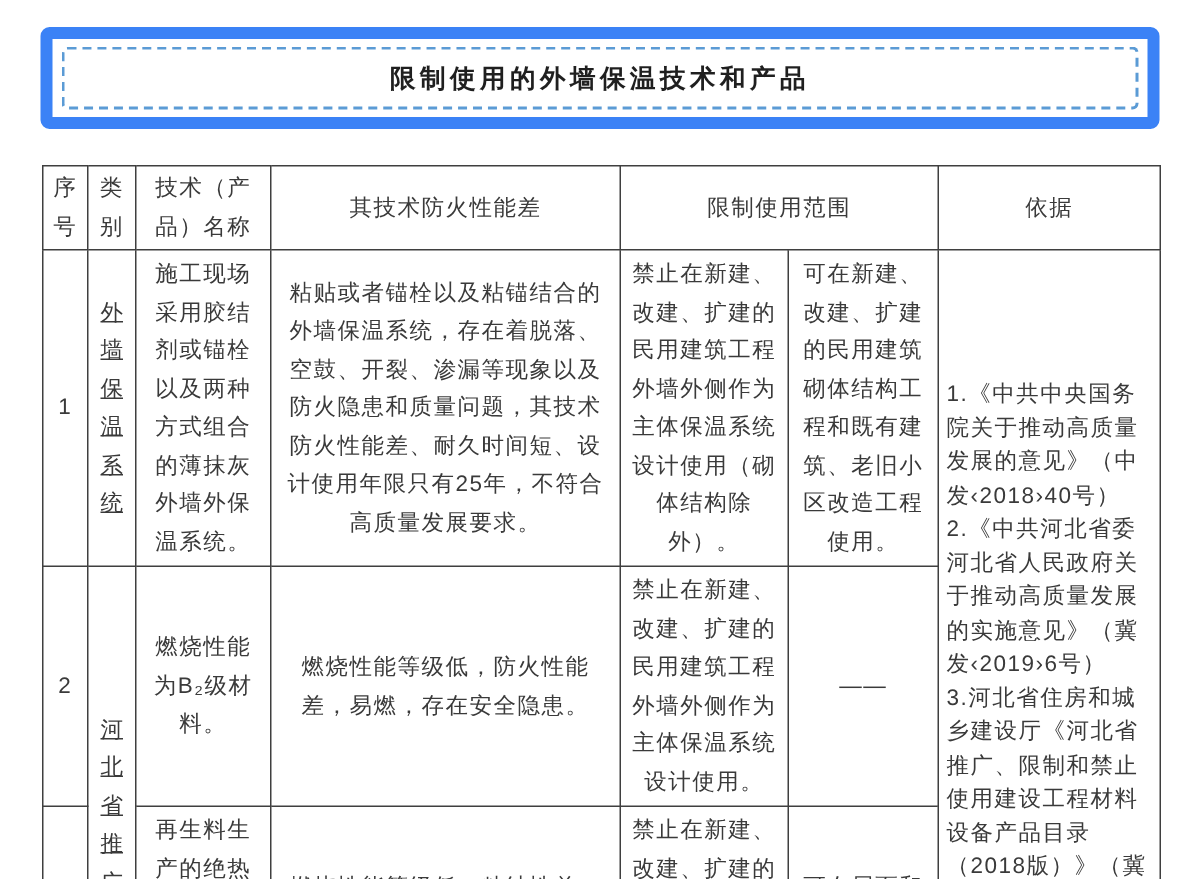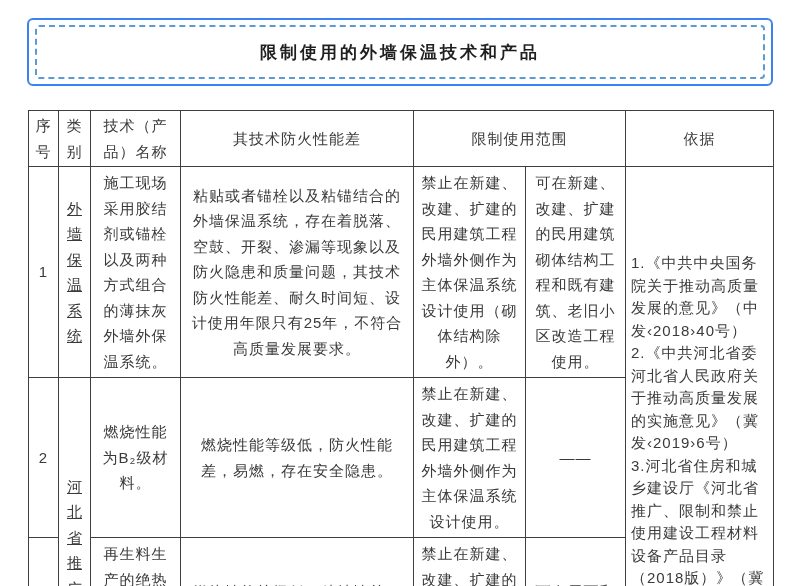--- a/index.html
+++ b/index.html
@@ -10,21 +10,21 @@
     color: #3a3a3a;
     position: relative;
     overflow: hidden;
   }
   .page { position: relative; width: 800px; height: 586px; background: #ffffff; }
 
   
   .title-box {
     position: absolute; left: 27px; top: 18px;
     width: 746px; height: 68px;
-    border: 2px solid #3b82f6;
+    border: 8px solid #3b82f6;
     border-radius: 6px;
     background: #ffffff;
     padding: 5px 6px;
   }
   .title-inner {
     width: 100%; height: 100%;
     border: 2px dashed #5b9bd5;
     border-radius: 4px;
     display: flex; align-items: center; justify-content: center;
   }

